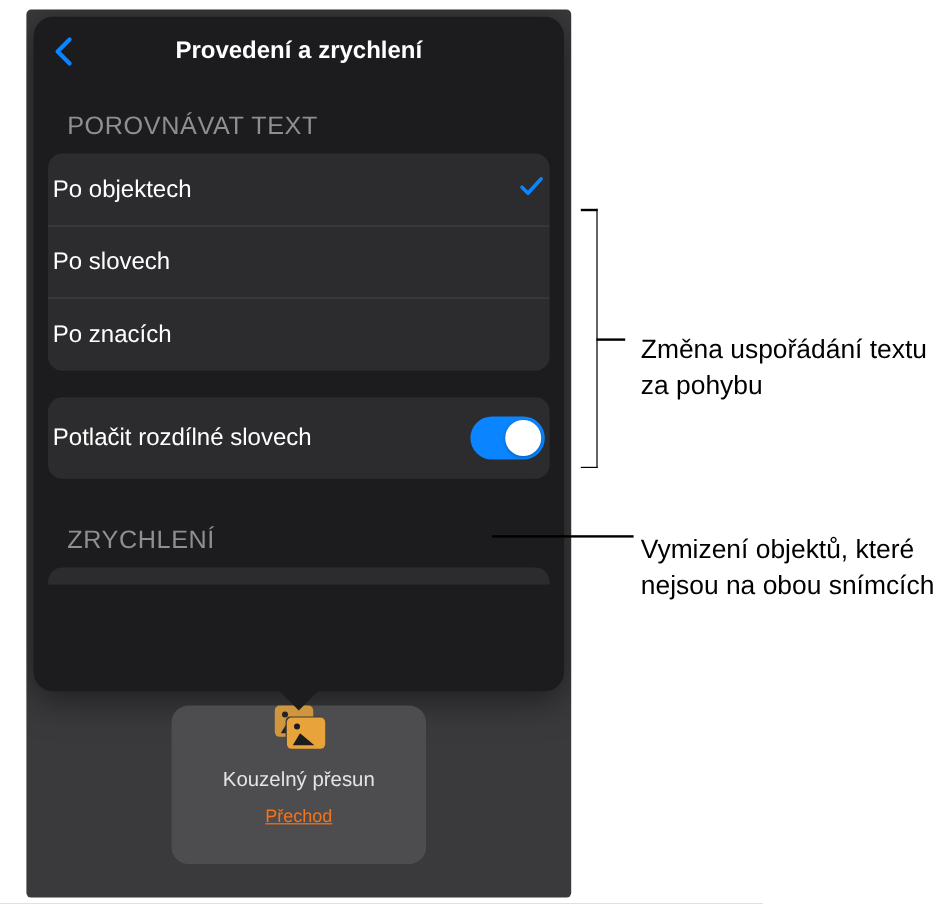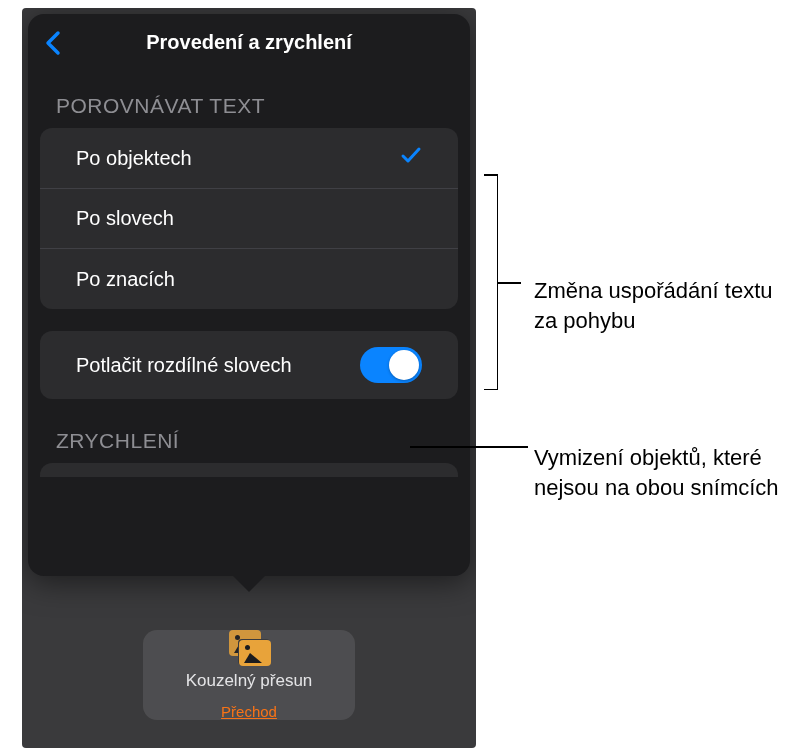--- a/index.html
+++ b/index.html
@@ -27,47 +27,47 @@
   }
   .back-btn {
     position: absolute; left: 10px; top: 14px; width: 30px; height: 30px;
     display:flex; align-items:center; justify-content:center; color:#0a84ff;
   }
   .pop-title { color:#fff; font-size:20px; font-weight:600; }
   .section-label {
     color:#8e8e93; font-size:21px; letter-spacing:0.5px; text-transform:uppercase;
     padding: 24px 28px 10px; font-weight:400;
   }
-  .section-label.lower { padding-top: 30px; }
+  .section-label.lower { padding-top: 40px; }
   .group {
     margin: 0 12px; background:#2c2c2e; border-radius:12px; overflow:hidden;
   }
   .row {
     display:flex; align-items:center; justify-content:space-between;
-    padding: 16px 36px; min-height:60px;
+    padding: 16px 4px; min-height:60px;
     border-bottom:1px solid rgba(120,120,128,0.28);
   }
   .row:last-child { border-bottom:none; }
   .row-label { color:#fff; font-size:20px; font-weight:400; }
   .row-label.wrap { max-width: 260px; line-height:1.25; }
   .check { color:#0a84ff; font-size:22px; font-weight:700; }
   .toggle {
     position:relative; width:62px; height:36px; border-radius:18px; background:#0a84ff;
   }
   .toggle-knob {
     position:absolute; right:3px; top:3px; width:30px; height:30px; border-radius:15px; background:#fff;
     box-shadow: 0 1px 3px rgba(0,0,0,0.3);
   }
   .cutoff-group {
     margin: 0 12px; background:#2c2c2e; border-radius:12px 12px 0 0;
     height: 14px;
   }
   .thumb-tile {
     position:absolute; left:50%; transform:translateX(-50%); bottom:28px;
-    width:212px; height:90px; background:rgba(80,80,82,0.9); border-radius:14px;
+    width:212px; height:132px; background:rgba(80,80,82,0.9); border-radius:14px;
     display:flex; flex-direction:column; align-items:center; justify-content:flex-start;
     gap:12px;
   }
   .thumb-icon { position:relative; width:48px; height:36px; margin-bottom:4px; }
   .pic { position:absolute; width:32px; height:26px; border-radius:4px; background:#e8a33a; }
   .pic.back { left:4px; top:0; opacity:0.85; }
   .pic.front { left:14px; top:10px; box-shadow:-1px -1px 0 #3a3a3c; }
   .pic .dot { position:absolute; left:6px; top:5px; width:5px; height:5px; border-radius:50%; background:#1c1c1e; }
   .pic .mtn {
     position:absolute; bottom:3px; left:5px; width:0; height:0;

